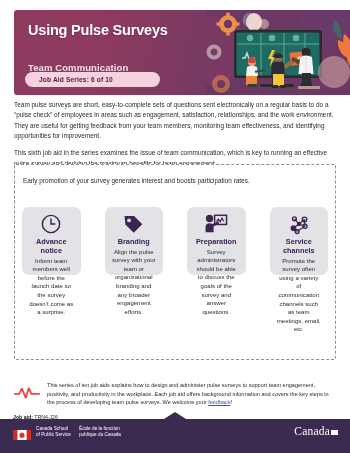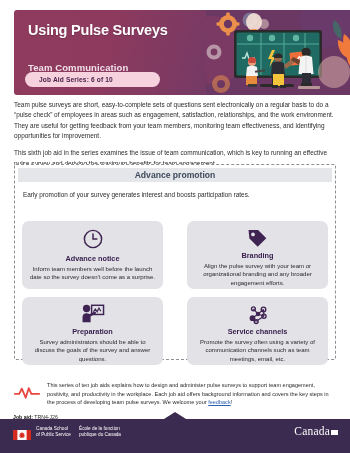--- a/index.html
+++ b/index.html
@@ -81,21 +81,21 @@
   .section-lead {
     margin: 8px 0 0 5px;
     color: #2b2b2b;
     font-size: 6.4px;
     line-height: 1.5;
   }
 
   .cards {
     margin-top: 9px;
     display: grid;
-    grid-template-columns: 1fr 1fr;
+    grid-template-columns: 1fr 1fr 1fr 1fr;
     gap: 8px 24px;
     padding: 12px 4px;
   }
   .card {
     background: #e2e2e7;
     border-radius: 7px;
     height: 68px;
     padding: 6px 7px 5px;
     display: flex; flex-direction: column; align-items: center;
   }
@@ -283,23 +283,20 @@
       <span>Job Aid Series: 6 of 10</span>
     </div>
   </div>
 
   <div class="intro">
     <p>Team pulse surveys are short, easy-to-complete sets of questions sent electronically on a regular basis to do a “pulse check” of employees in areas such as engagement, satisfaction, relationships, and the work environment. They are useful for getting feedback from your team members, monitoring team effectiveness, and identifying opportunities for improvement.</p>
     <p>This sixth job aid in the series examines the issue of team communication, which is key to running an effective pulse survey and deriving the maximum benefits for team engagement.</p>
   </div>
 
   <div class="section">
-    <div class="section-head">
-      <span>Advance promotion</span>
-    </div>
     <div class="section-lead">Early promotion of your survey generates interest and boosts participation rates.</div>
 
     <div class="cards">
 
       <div class="card">
         <div class="card-icon">
           <svg width="22" height="22" viewBox="0 0 24 24">
             <circle cx="12" cy="12" r="9.4" fill="none" stroke="#3f2352" stroke-width="1.6"></circle>
             <path d="M12 6.4 V12 H16.2" fill="none" stroke="#3f2352" stroke-width="1.6" stroke-linecap="round"></path>
           </svg>

